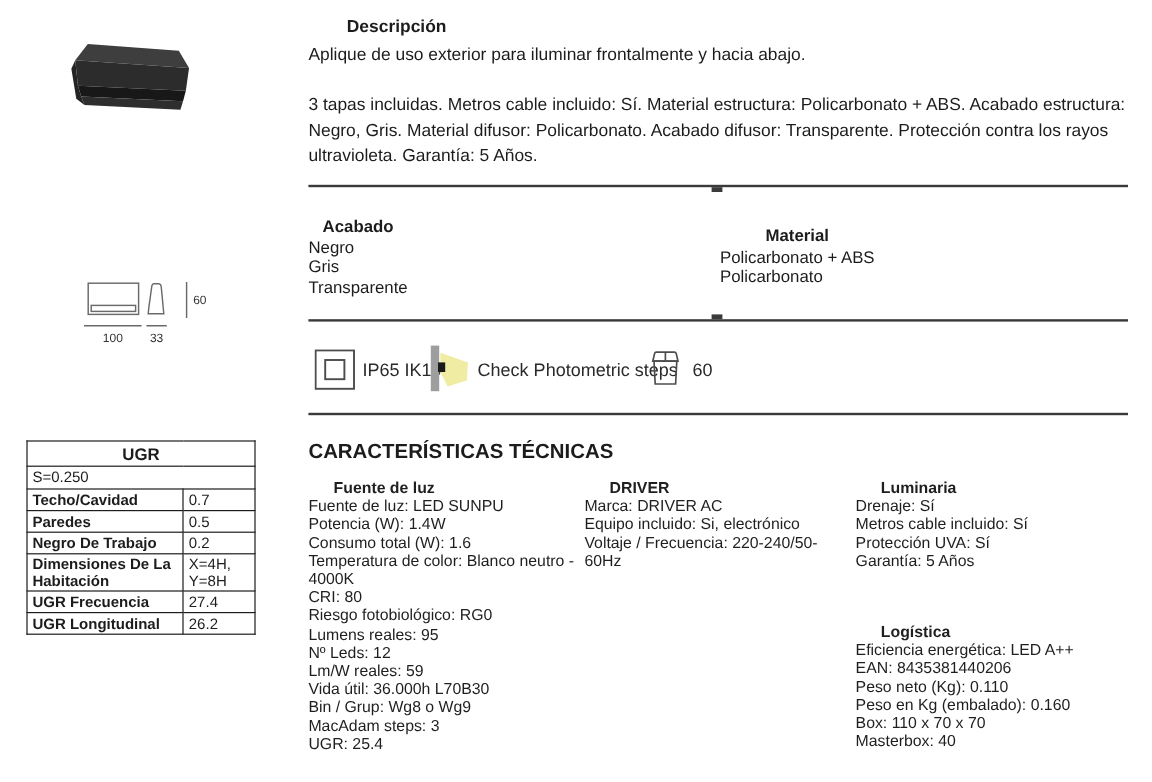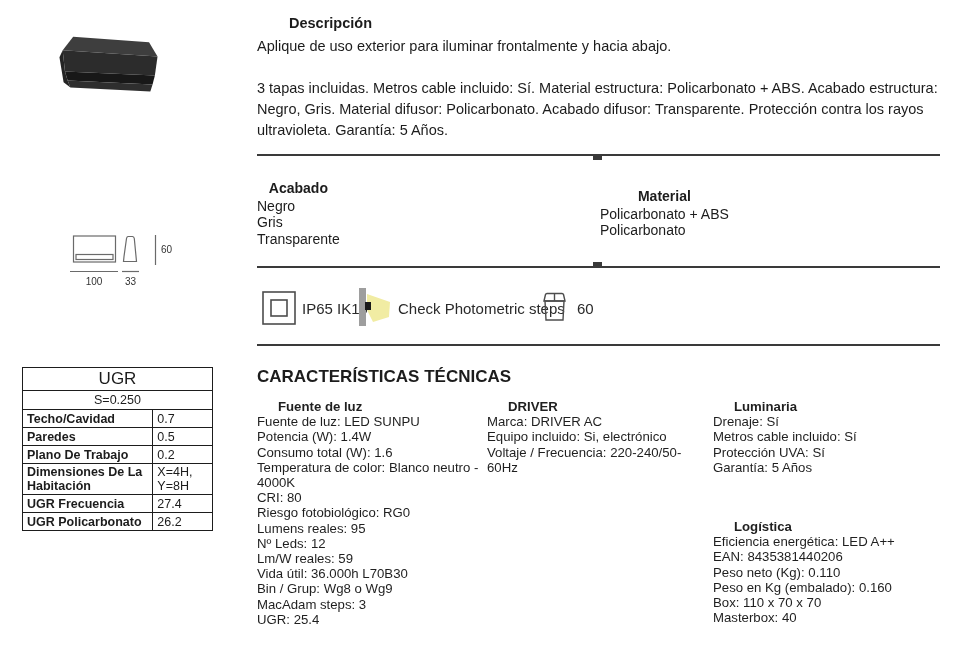--- a/index.html
+++ b/index.html
@@ -36,22 +36,22 @@
   #box-icon { left:539px; top:291px; }
 
   
   #product-photo { position:absolute; left:56px; top:26px; }
   #dim-drawing { position:absolute; left:62px; top:228px; }
   #dim-drawing text { font-family:"Liberation Sans",sans-serif; font-size:10px; fill:#333; }
 
   
   #ugr { position:absolute; left:22px; top:367px; width:191px; border-collapse:collapse; font-size:12.5px; }
   #ugr td, #ugr th { border:1.5px solid #1d1d1d; padding:1px 4px; vertical-align:middle; }
-  #ugr .t-title { text-align:center; font-weight:normal; height:21px; font-size:17px; }
-  #ugr .t-sub { text-align:center; height:19px; }
+  #ugr .t-title { text-align:center; font-weight:bold; height:21px; font-size:14px; }
+  #ugr .t-sub { height:19px; }
   #ugr td.lbl { font-weight:bold; width:131px; height:18px; }
   #ugr td.val { width:60px; }
 
   
   #tech-title { position:absolute; left:257px; top:367px; font-size:17px; font-weight:bold; }
   .tech-col { position:absolute; top:399px; font-size:13.2px; line-height:15.2px; color:#1f1f1f; }
   #tech-col-1 { left:257px; width:232px; }
   #tech-col-2 { left:487px; width:225px; }
   #tech-col-3 { left:713px; width:235px; }
   .tech-group h4 { font-size:13.2px; font-weight:bold;padding-left:21px; }
@@ -153,33 +153,33 @@
     <tbody>
         <tr>
         <td class="lbl">Techo/Cavidad</td>
         <td class="val">0.7</td>
       </tr>
         <tr>
         <td class="lbl">Paredes</td>
         <td class="val">0.5</td>
       </tr>
         <tr>
-        <td class="lbl">Plano De Trabajo</td>
+        <td class="lbl">Negro De Trabajo</td>
         <td class="val">0.2</td>
       </tr>
         <tr>
         <td class="lbl">Dimensiones De La Habitación</td>
         <td class="val">X=4H, Y=8H</td>
       </tr>
         <tr>
         <td class="lbl">UGR Frecuencia</td>
         <td class="val">27.4</td>
       </tr>
         <tr>
-        <td class="lbl">UGR Policarbonato</td>
+        <td class="lbl">UGR Longitudinal</td>
         <td class="val">26.2</td>
       </tr>
       </tbody>
   </table>
 
   <div id="tech-title">CARACTERÍSTICAS TÉCNICAS</div>
 
   <div class="tech-col" id="tech-col-1">
     <div class="tech-group">
       <h4>Fuente de luz</h4>

